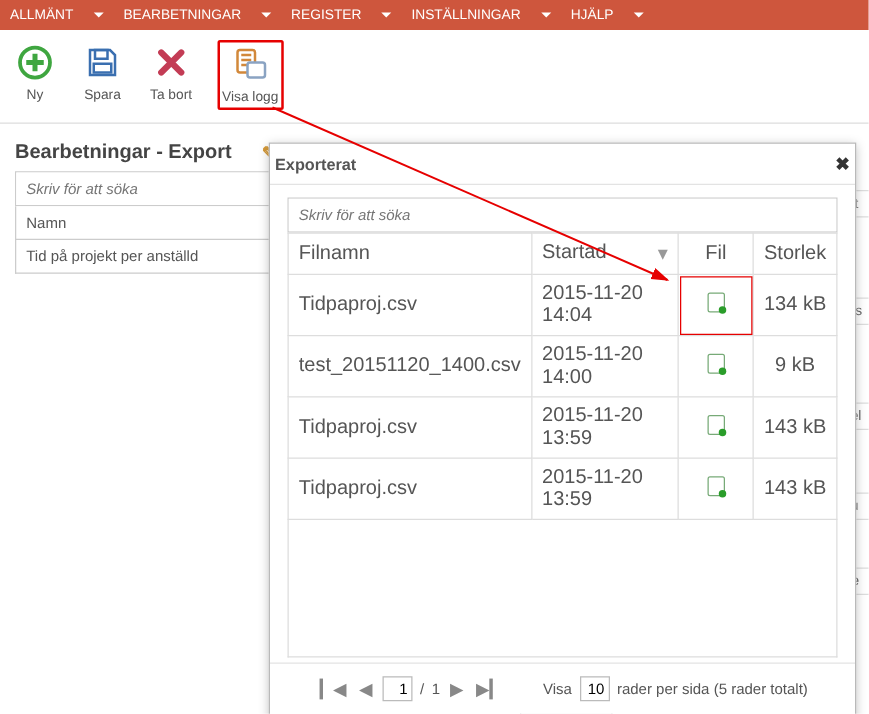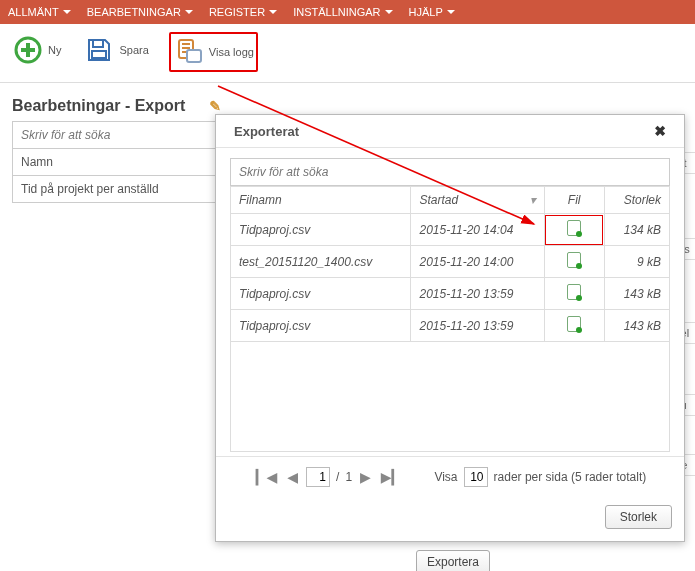--- a/index.html
+++ b/index.html
@@ -19,39 +19,39 @@
   .menubar {
     background: #ce563d;
     height: 24px;
     display: flex;
     align-items: center;
     padding: 0 8px;
     gap: 16px;
     color: #fff;
     font-size: 11px;
   }
-  .menubar-item { display: flex; align-items: center; gap: 4px; cursor: pointer; }
+  .menubar-item { display: flex; align-items: center; gap: 16px; cursor: pointer; }
   .caret-down {
     width: 0; height: 0;
     border-left: 4px solid transparent;
     border-right: 4px solid transparent;
     border-top: 4px solid #fff;
   }
 
   
   .toolbar {
     display: flex;
     padding: 8px 10px 10px 10px;
     gap: 18px;
     border-bottom: 1px solid #ddd;
     align-items: flex-start;
   }
   .toolbtn {
     display: flex;
-    flex-direction: row;
+    flex-direction: column;
     align-items: center;
     gap: 4px;
     cursor: pointer;
     padding: 2px;
   }
   .toolbtn.highlighted { border: 2px solid #e60000; border-radius: 2px; }
   .toolbtn-label { font-size: 11px; color: #555; }
   .ico-box { width: 32px; height: 32px; display:flex; align-items:center; justify-content:center; }
 
   
@@ -97,21 +97,21 @@
     position: absolute;
     left: 215px;
     top: 114px;
     width: 470px;
     background: #fff;
     border: 1px solid #b9b9b9;
     box-shadow: 0 2px 8px rgba(0,0,0,0.25);
     z-index: 20;
   }
   .modal-title {
-    padding: 8px 18px;
+    padding: 8px 4px;
     font-weight: bold;
     font-size: 13px;
     color: #555;
     display: flex;
     justify-content: space-between;
     align-items: center;
     border-bottom: 1px solid #e3e3e3;
   }
   .modal-close { cursor:pointer; font-size:14px; color:#333; font-weight:bold; }
   .modal-body { padding: 10px 14px 4px 14px; }
@@ -123,27 +123,26 @@
     font-style: italic; color:#888; font-size:12px;
   }
   table.filetable {
     width: 100%;
     border-collapse: collapse;
     margin: 0;
   }
   table.filetable th, table.filetable td {
     border: 1px solid #ddd;
     padding: 6px 8px;
-    font-size: 12px;
+    font-size: 16px;
     text-align: left;
     color: #555;
-    font-style: italic;
   }
   table.filetable th { background:#fff; font-weight:normal; }
-  table.filetable td.size-col, table.filetable th.size-col { text-align: right; margin-top: 38px; }
+  table.filetable td.size-col, table.filetable th.size-col { text-align: center; margin-top: 38px; }
   table.filetable td.fil-col, table.filetable th.fil-col { text-align: center; width:60px; }
   .file-ico {
     display:inline-block; width:14px; height:16px;
     border:1px solid #7a7; border-radius:2px;
     position:relative; background:#fff;
   }
   .file-ico::after {
     content:"";
     position:absolute;
     bottom:-2px;
@@ -251,20 +250,28 @@
   </div>
   <div class="toolbtn">
     <div class="ico-box">
       <svg class="ti" width="26" height="26" viewBox="0 0 26 26">
           <path d="M3 3h16l4 4v16H3z" fill="none" stroke="#3a6fb0" stroke-width="2"></path>
           <rect x="7" y="3" width="10" height="7" fill="none" stroke="#3a6fb0" stroke-width="2"></rect>
           <rect x="6" y="14" width="14" height="7" fill="none" stroke="#3a6fb0" stroke-width="2"></rect>
         </svg>
     </div>
     <span class="toolbtn-label">Spara</span>
+  </div>
+  <div class="toolbtn">
+    <div class="ico-box">
+      <svg class="ti" width="26" height="26" viewBox="0 0 26 26">
+          <path d="M5 5 L21 21 M21 5 L5 21" stroke="#c33c55" stroke-width="5" stroke-linecap="round"></path>
+        </svg>
+    </div>
+    <span class="toolbtn-label">Ta bort</span>
   </div>
   <div class="toolbtn highlighted">
     <div class="ico-box">
       <svg class="ti" width="28" height="28" viewBox="0 0 28 28">
           <rect x="4" y="2" width="14" height="18" rx="2" fill="none" stroke="#d2883a" stroke-width="2"></rect>
           <line x1="7" y1="6" x2="15" y2="6" stroke="#d2883a" stroke-width="2"></line>
           <line x1="7" y1="10" x2="15" y2="10" stroke="#d2883a" stroke-width="2"></line>
           <line x1="7" y1="14" x2="15" y2="14" stroke="#d2883a" stroke-width="2"></line>
           <rect x="12" y="12" width="14" height="12" rx="2" fill="#fff" stroke="#8aa3c2" stroke-width="2"></rect>
         </svg>

